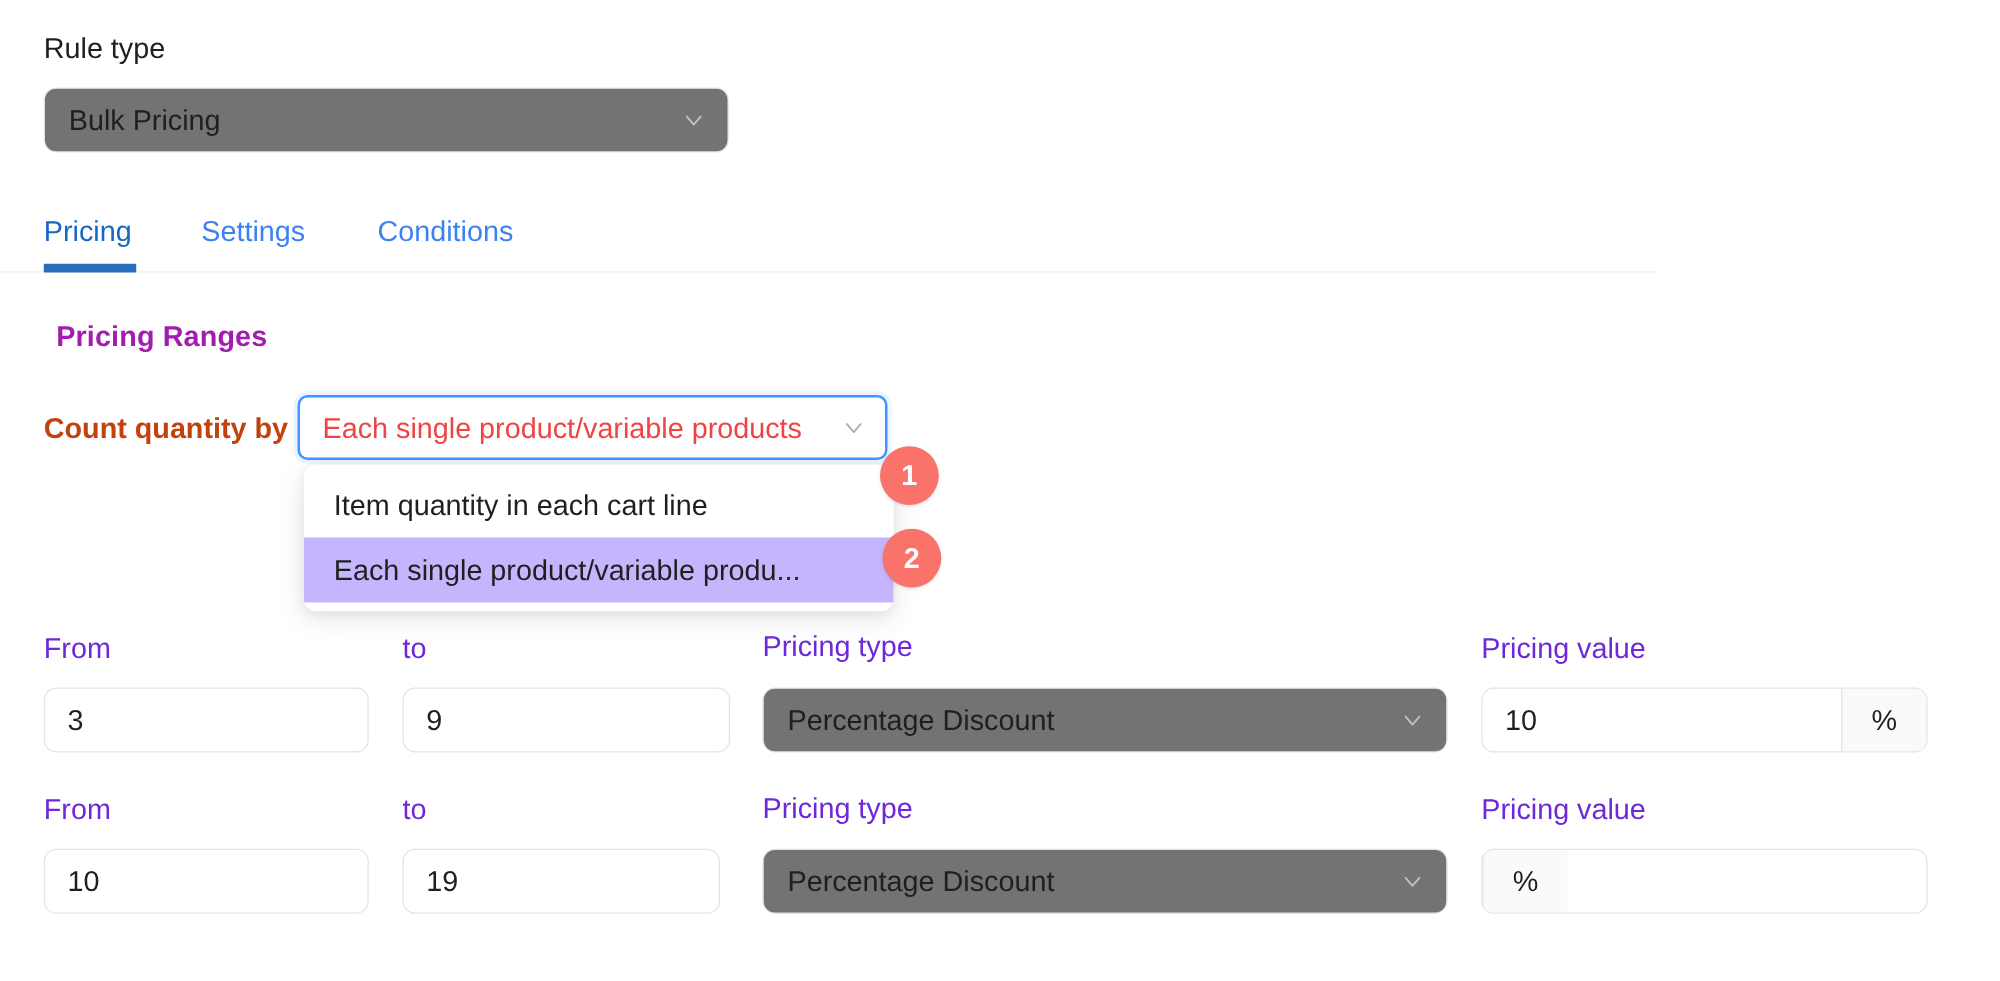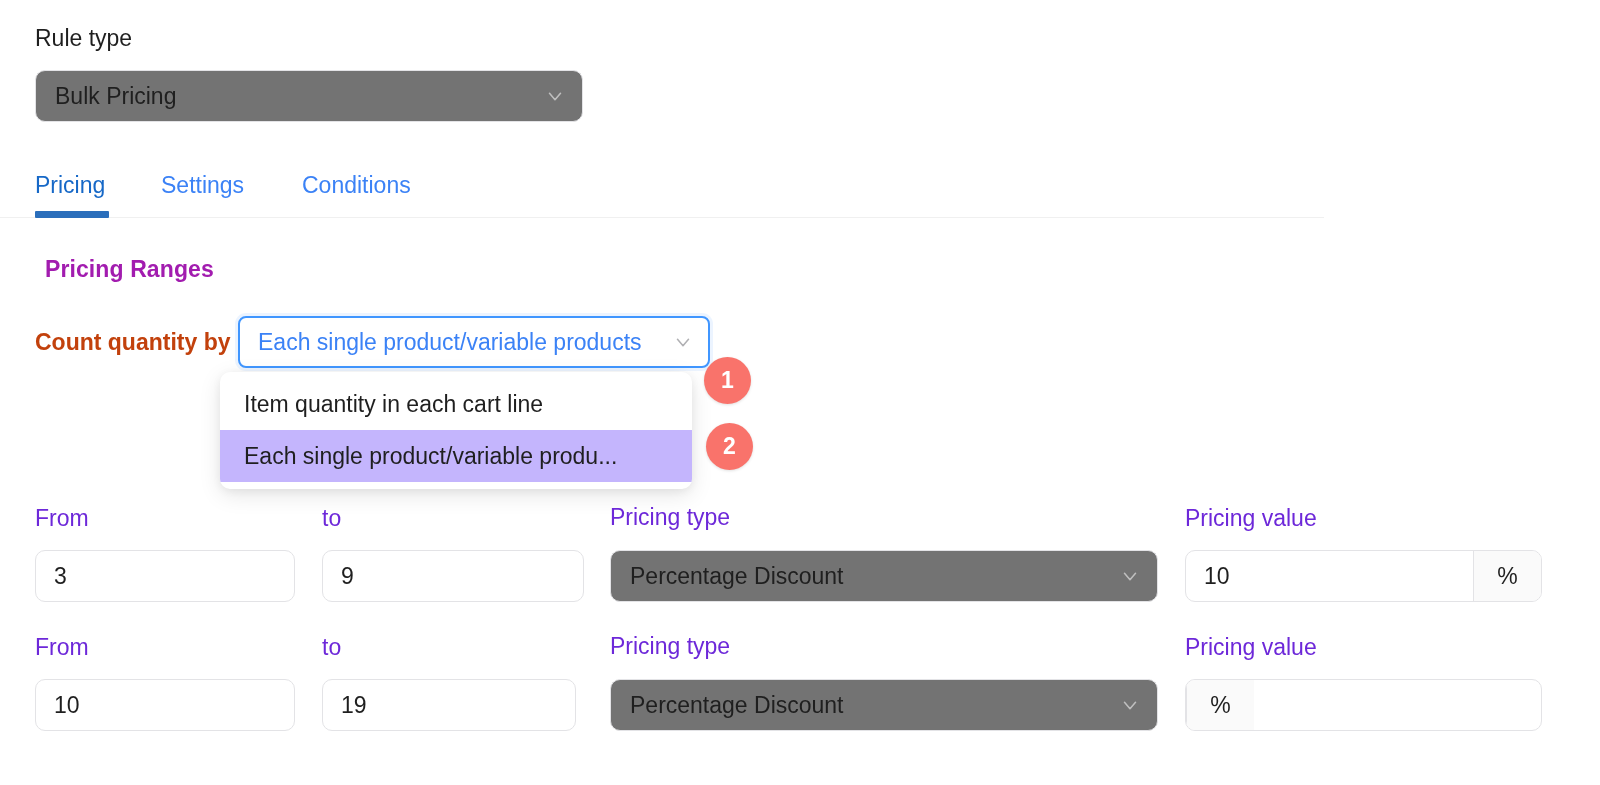--- a/index.html
+++ b/index.html
@@ -26,21 +26,21 @@
     background: #737373;
     border: 1px solid #e3e3e6;
     border-radius: 10px;
     display: flex;
     align-items: center;
     padding: 0 16px 0 19px;
     font-size: 23px;
     color: #1f1f1f;
   }
   .select-box .sel-text { flex: 1 1 auto; white-space: nowrap; overflow: hidden; }
-  .select-box .sel-text.placeholder { color: #3b82f6; }
+  .select-box .sel-text.placeholder { color: #ef4444; }
   .chev {
     flex: 0 0 auto;
     width: 22px; height: 22px;
     display: block;
   }
   .chev svg { display: block; width: 22px; height: 22px; }
 
   
   .tabs {
     position: absolute;
@@ -93,21 +93,21 @@
     border: 2px solid #4096ff;
     border-radius: 8px;
     background: #ffffff;
     box-shadow: 0 0 0 3px rgba(64,150,255,0.10);
     padding: 0 14px 0 18px;
   }
 
   
   .dropdown-panel {
     position: absolute;
-    left: 220px; top: 372px;
+    left: 243px; top: 372px;
     width: 472px; height: 117px;
     background: #ffffff;
     border-radius: 10px;
     box-shadow: 0 6px 22px rgba(0,0,0,0.10), 0 2px 8px rgba(0,0,0,0.06);
     padding: 6px 0;
     overflow: hidden;
   }
   .dd-option {
     height: 52px;
     display: flex;

